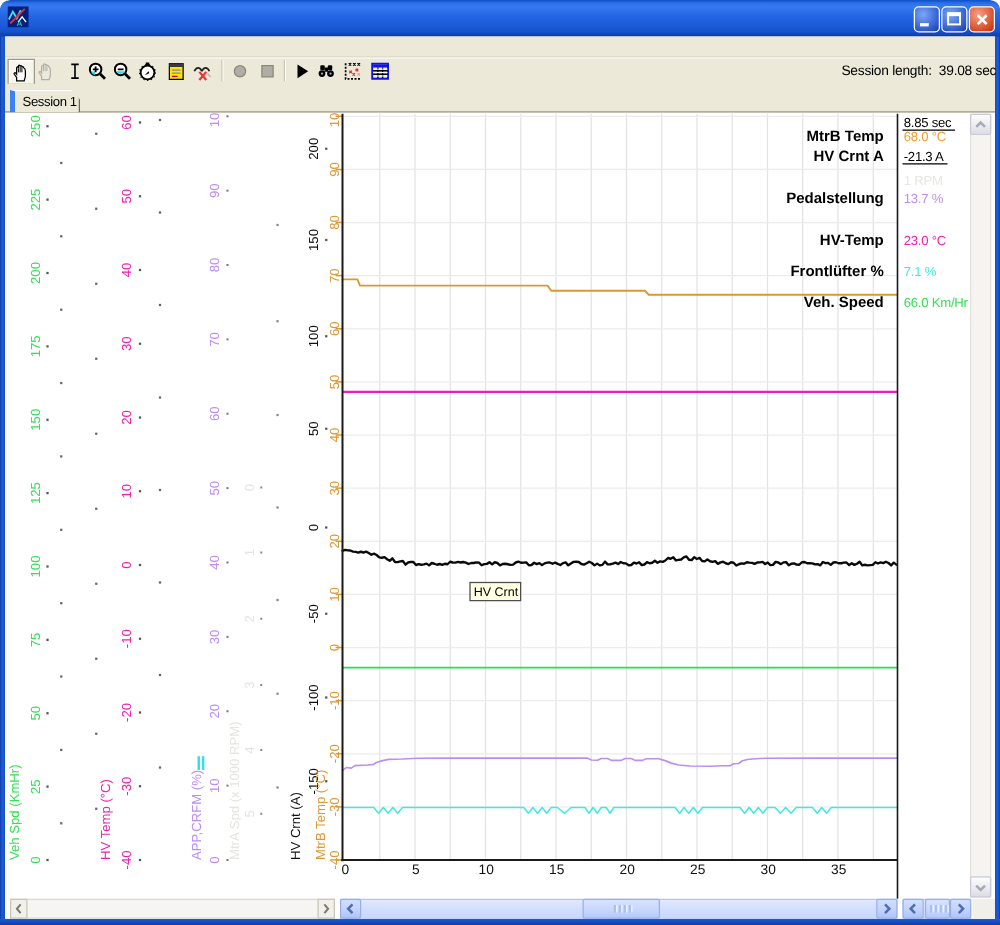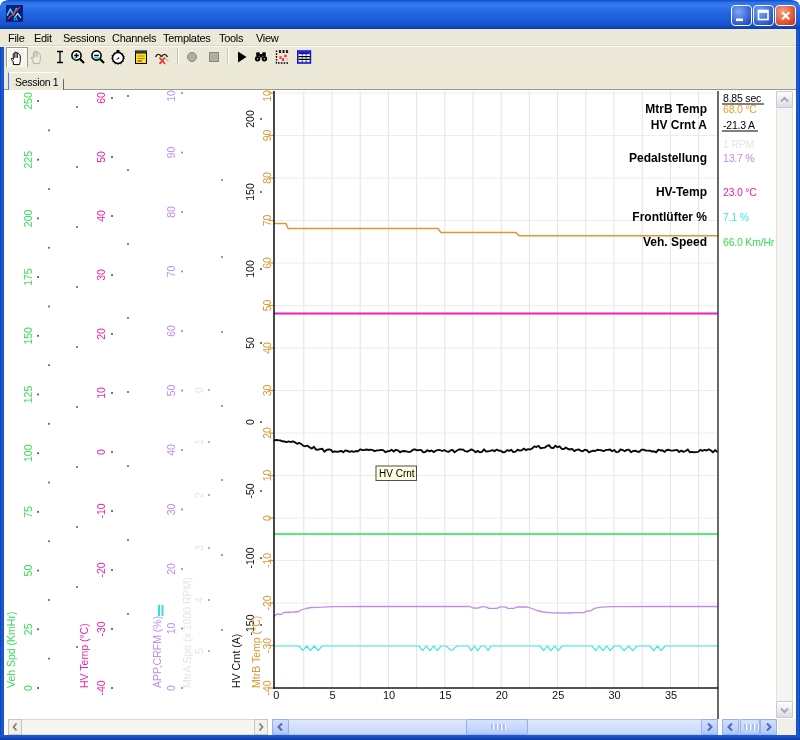--- a/index.html
+++ b/index.html
@@ -19,32 +19,24 @@
       </svg>
       <div style="position:absolute;left:753px;top:4.5px;width:21px;height:21px;background:radial-gradient(circle at 35% 30%,#7da7f4,#4470dd 50%,#1e47b8 90%);border:1px solid #fff;border-radius:4px;box-sizing:border-box;"><svg width="19" height="19" viewBox="0 0 19 19"></svg></div>
       <svg width="19" height="19" viewBox="0 0 19 19" style="position:absolute;left:754px;top:5.5px;">
         <rect x="4.5" y="4.5" width="9.5" height="9" fill="none" stroke="#fff" stroke-width="1.6"></rect>
         <rect x="4.5" y="4.5" width="9.5" height="2.4" fill="#fff"></rect>
       </svg>
       <div style="position:absolute;left:775px;top:4.5px;width:21px;height:21px;background:radial-gradient(circle at 35% 30%,#f5a183,#e46b4c 45%,#cc3a12 85%);border:1px solid #fff;border-radius:4px;box-sizing:border-box;"><svg width="19" height="19" viewBox="0 0 19 19">
           <path d="M6.2 6.2 L13.3 13.3 M13.3 6.2 L6.2 13.3" stroke="#fff" stroke-width="2.1"></path>
         </svg></div>
     </div>
-    <div style="position:absolute;left:0px;top:29px;width:796px;height:18px;background:#ece9d8;">
-      <span style="position:absolute;left:8px;top:2.5px;font-size:11px;letter-spacing:-0.3px;color:#000;">File</span>
-      <span style="position:absolute;left:34px;top:2.5px;font-size:11px;letter-spacing:-0.3px;color:#000;">Edit</span>
-      <span style="position:absolute;left:63px;top:2.5px;font-size:11px;letter-spacing:-0.3px;color:#000;">Sessions</span>
-      <span style="position:absolute;left:112px;top:2.5px;font-size:11px;letter-spacing:-0.3px;color:#000;">Channels</span>
-      <span style="position:absolute;left:163px;top:2.5px;font-size:11px;letter-spacing:-0.3px;color:#000;">Templates</span>
-      <span style="position:absolute;left:219px;top:2.5px;font-size:11px;letter-spacing:-0.3px;color:#000;">Tools</span>
-      <span style="position:absolute;left:256px;top:2.5px;font-size:11px;letter-spacing:-0.3px;color:#000;">View</span>
-    </div>
     <div style="position:absolute;left:4px;top:45px;width:792px;height:1px;background:#dcd8c8;"></div>
     <div style="position:absolute;left:4px;top:46px;width:792px;height:1px;background:#fbfaf6;"></div>
     <div style="position:absolute;left:4px;top:47px;width:792px;height:20px;background:#ece9d8;"></div>
+    <div style="position:absolute;left:560px;top:51px;width:237px;text-align:right;font-size:11px;letter-spacing:-0.2px;color:#000;">Session length:&nbsp;&nbsp;39.08 sec</div>
     <div style="position:absolute;left:6px;top:49px;width:18px;height:16px;border:1px solid #9c9a8c;background:#f6f5ee;box-shadow:inset 1px 1px 0 #fff;margin:-2px 0 0 0;padding:2px 1px 1px 1px;"><svg width="18" height="16" viewBox="0 0 16 16">
         <path d="M4.3 14.6 L4.3 12 L2.4 9.4 C1.9 8.6 2.9 7.8 3.5 8.5 L4.3 9.4 L4.3 4.3 C4.3 3.1 5.7 3.1 5.7 4.3 L5.7 3.0 C5.7 1.8 7.1 1.8 7.1 3.0 L7.1 3.3 C7.1 2.1 8.5 2.1 8.5 3.3 L8.5 4.2 C8.5 3.0 9.9 3.0 9.9 4.2 C10.8 4.6 11.3 5.6 11.3 7 L11.3 10.4 C11.3 12.4 10.6 13.2 10.4 14.6 Z" fill="#fff" stroke="#000" stroke-width="1"></path>
         <path d="M5.7 4.6 V7.9 M7.1 3.4 V7.9 M8.5 4.4 V7.9" stroke="#000" stroke-width="0.8" fill="none"></path>
       </svg></div>
     <div style="position:absolute;left:29px;top:49px;width:16px;height:16px;"><svg width="16" height="16" viewBox="0 0 16 16">
         <path d="M4.3 14.6 L4.3 12 L2.4 9.4 C1.9 8.6 2.9 7.8 3.5 8.5 L4.3 9.4 L4.3 4.3 C4.3 3.1 5.7 3.1 5.7 4.3 L5.7 3.0 C5.7 1.8 7.1 1.8 7.1 3.0 L7.1 3.3 C7.1 2.1 8.5 2.1 8.5 3.3 L8.5 4.2 C8.5 3.0 9.9 3.0 9.9 4.2 C10.8 4.6 11.3 5.6 11.3 7 L11.3 10.4 C11.3 12.4 10.6 13.2 10.4 14.6 Z" fill="#eceadf" stroke="#b4b0a0" stroke-width="1"></path>
         <path d="M5.7 4.6 V7.9 M7.1 3.4 V7.9 M8.5 4.4 V7.9" stroke="#b4b0a0" stroke-width="0.8" fill="none"></path>
       </svg></div>
     <div style="position:absolute;left:52px;top:49px;width:16px;height:16px;"><svg width="16" height="16" viewBox="0 0 16 16">
         <path d="M5 2.5 H11 M5 13.5 H11 M8 2.5 V13.5" stroke="#000" stroke-width="1.3" fill="none"></path>
@@ -106,21 +98,21 @@
     <div style="position:absolute;left:296px;top:49px;width:16px;height:16px;"><svg width="16" height="16" viewBox="0 0 16 16">
         <rect x="1.8" y="2" width="12.6" height="12" fill="#d8d8d8" stroke="#1212dd" stroke-width="1.6"></rect>
         <rect x="2.6" y="2.8" width="11" height="2.2" fill="#1212dd"></rect>
         <path d="M2.5 7.6 H14 M2.5 10.4 H14 M6.3 5 V13.3 M10.1 5 V13.3" stroke="#000" stroke-width="1.1"></path>
         <path d="M2.5 6.3 H14 M2.5 9 H14 M2.5 11.8 H14" stroke="#fff" stroke-width="0.8"></path>
       </svg></div>
     <div style="position:absolute;left:177px;top:48px;width:1px;height:17px;background:#c8c5b2;border-right:1px solid #fff;"></div>
     <div style="position:absolute;left:227px;top:48px;width:1px;height:17px;background:#c8c5b2;border-right:1px solid #fff;"></div>
     <div style="position:absolute;left:4px;top:67px;width:792px;height:23px;background:#ece9d8;"></div>
     <div style="position:absolute;left:4px;top:89px;width:792px;height:1px;background:#9b988a;"></div>
-    <div style="position:absolute;left:8px;top:72px;width:56px;height:18px;background:#ece9d8;border-left:1px solid #3b82f6;border-top:1px solid #fff;border-right:1px solid #6a675c;clip-path:polygon(0 100%,0 0,88% 0,100% 42%,100% 100%);box-sizing:border-box;">
+    <div style="position:absolute;left:8px;top:72px;width:56px;height:18px;background:#ece9d8;border-left:4px solid #3b82f6;border-top:1px solid #fff;border-right:1px solid #6a675c;clip-path:polygon(0 100%,0 0,88% 0,100% 42%,100% 100%);box-sizing:border-box;">
       <div style="position:absolute;left:6px;top:2.5px;font-size:10.5px;letter-spacing:-0.3px;">Session 1</div>
     </div>
     <svg width="800" height="650" viewBox="0 90 800 650" style="position:absolute;left:0;top:90px;" xmlns="http://www.w3.org/2000/svg" font-family="Liberation Sans, sans-serif">
       <line x1="303.8" y1="91.0" x2="303.8" y2="688.0" stroke="#e3e3e3" stroke-width="1"></line>
       <line x1="332.0" y1="91.0" x2="332.0" y2="688.0" stroke="#e3e3e3" stroke-width="1"></line>
       <line x1="360.2" y1="91.0" x2="360.2" y2="688.0" stroke="#e3e3e3" stroke-width="1"></line>
       <line x1="388.4" y1="91.0" x2="388.4" y2="688.0" stroke="#e3e3e3" stroke-width="1"></line>
       <line x1="416.6" y1="91.0" x2="416.6" y2="688.0" stroke="#e3e3e3" stroke-width="1"></line>
       <line x1="444.8" y1="91.0" x2="444.8" y2="688.0" stroke="#e3e3e3" stroke-width="1"></line>
       <line x1="473.0" y1="91.0" x2="473.0" y2="688.0" stroke="#e3e3e3" stroke-width="1"></line>

